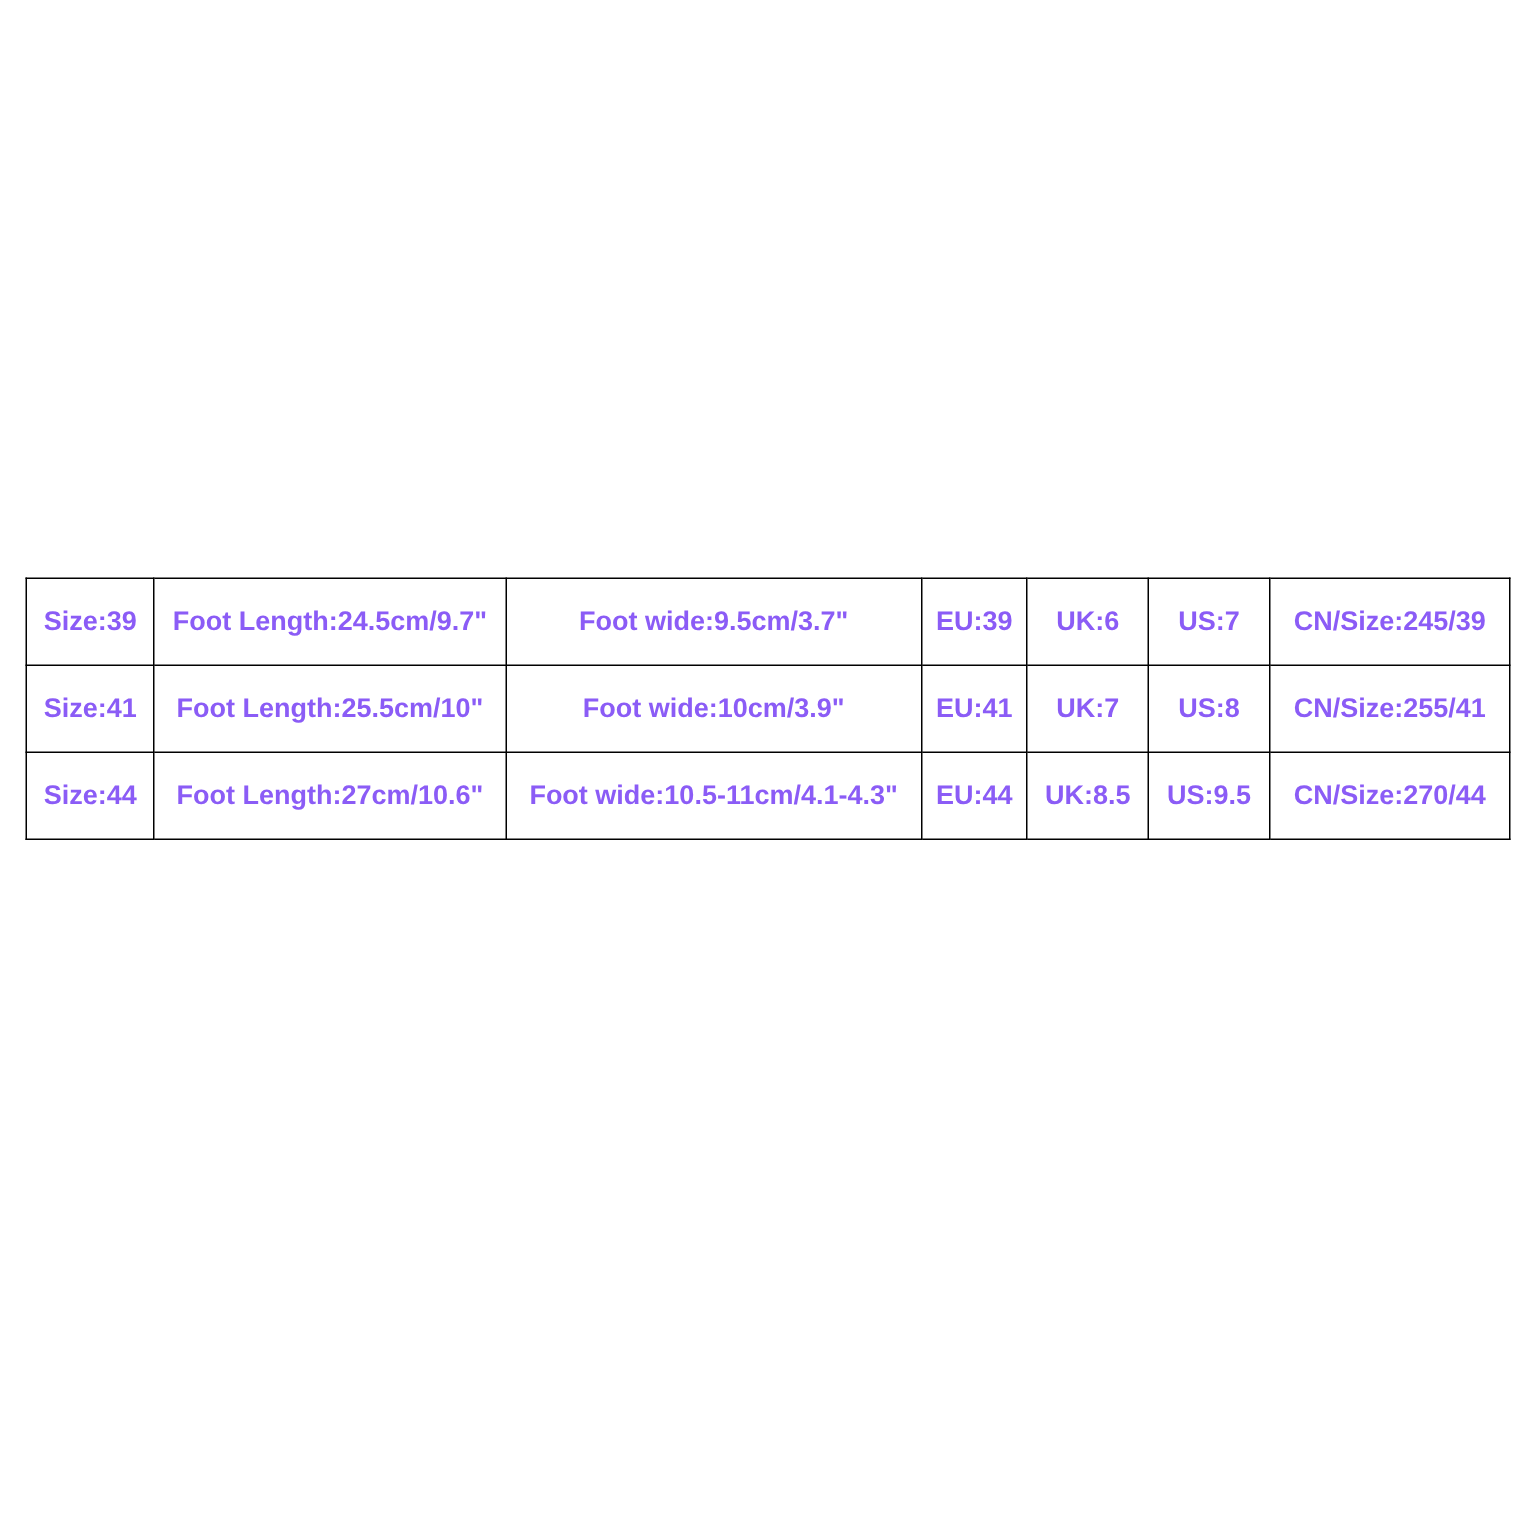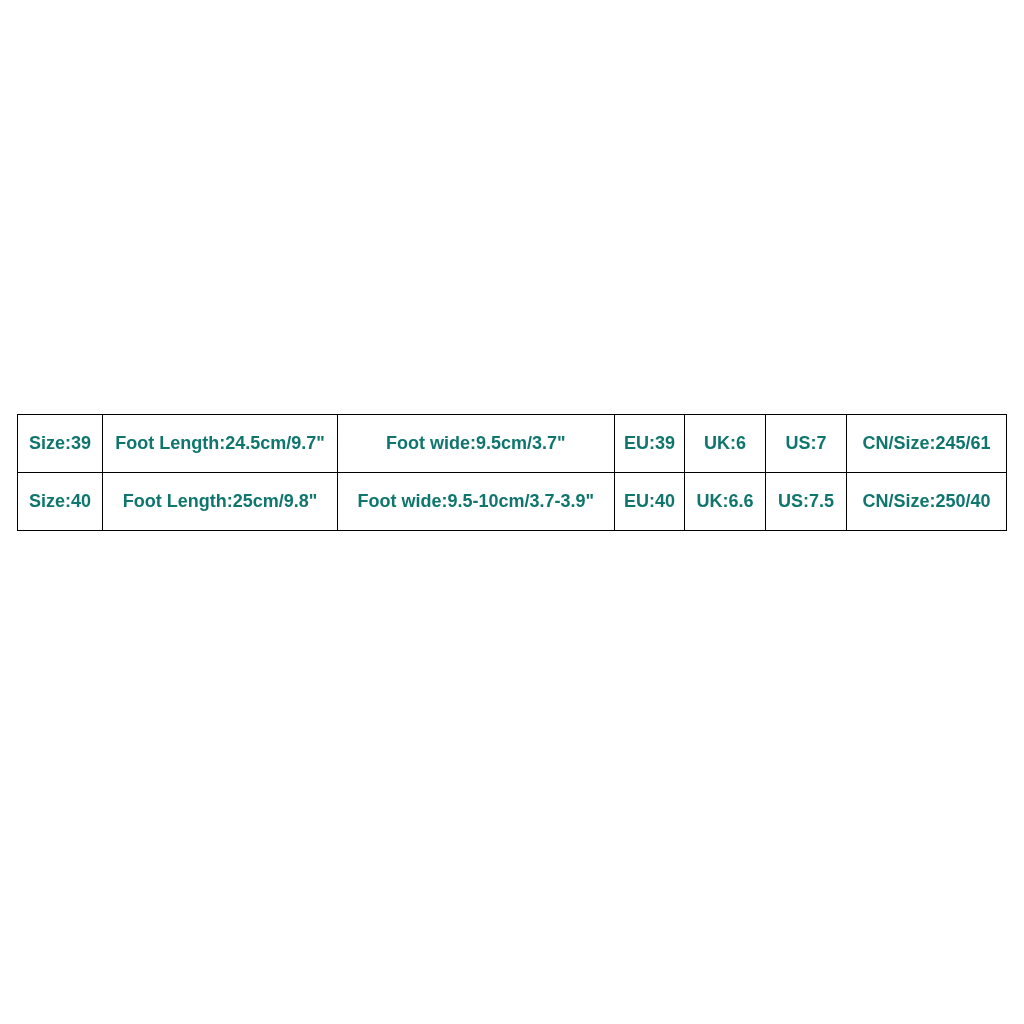--- a/index.html
+++ b/index.html
@@ -20,21 +20,21 @@
       width: 100%;
       border-collapse: collapse;
       table-layout: fixed;
     }
     td {
       border: 1.5px solid #000;
       text-align: center;
       vertical-align: middle;
       font-weight: 700;
       font-size: 18px;
-      color: #0f766e;
+      color: #8b5cf6;
       height: 58px;
       padding: 4px 2px;
       white-space: nowrap;
     }
     col.c-size  { width: 80px; }
     col.c-len   { width: 220px; }
     col.c-wide  { width: 260px; }
     col.c-eu    { width: 66px; }
     col.c-uk    { width: 76px; }
     col.c-us    { width: 76px; }
@@ -55,26 +55,35 @@
         <col class="c-cn">
     </colgroup>
     <tbody>
       <tr>
         <td>Size:39</td>
         <td>Foot Length:24.5cm/9.7"</td>
         <td>Foot wide:9.5cm/3.7"</td>
         <td>EU:39</td>
         <td>UK:6</td>
         <td>US:7</td>
-        <td>CN/Size:245/61</td>
+        <td>CN/Size:245/39</td>
       </tr>
       <tr>
-        <td>Size:40</td>
-        <td>Foot Length:25cm/9.8"</td>
-        <td>Foot wide:9.5-10cm/3.7-3.9"</td>
-        <td>EU:40</td>
-        <td>UK:6.6</td>
-        <td>US:7.5</td>
-        <td>CN/Size:250/40</td>
+        <td>Size:41</td>
+        <td>Foot Length:25.5cm/10"</td>
+        <td>Foot wide:10cm/3.9"</td>
+        <td>EU:41</td>
+        <td>UK:7</td>
+        <td>US:8</td>
+        <td>CN/Size:255/41</td>
+      </tr>
+      <tr>
+        <td>Size:44</td>
+        <td>Foot Length:27cm/10.6"</td>
+        <td>Foot wide:10.5-11cm/4.1-4.3"</td>
+        <td>EU:44</td>
+        <td>UK:8.5</td>
+        <td>US:9.5</td>
+        <td>CN/Size:270/44</td>
       </tr>
     </tbody>
   </table>
 </div>
 
 </body></html>

